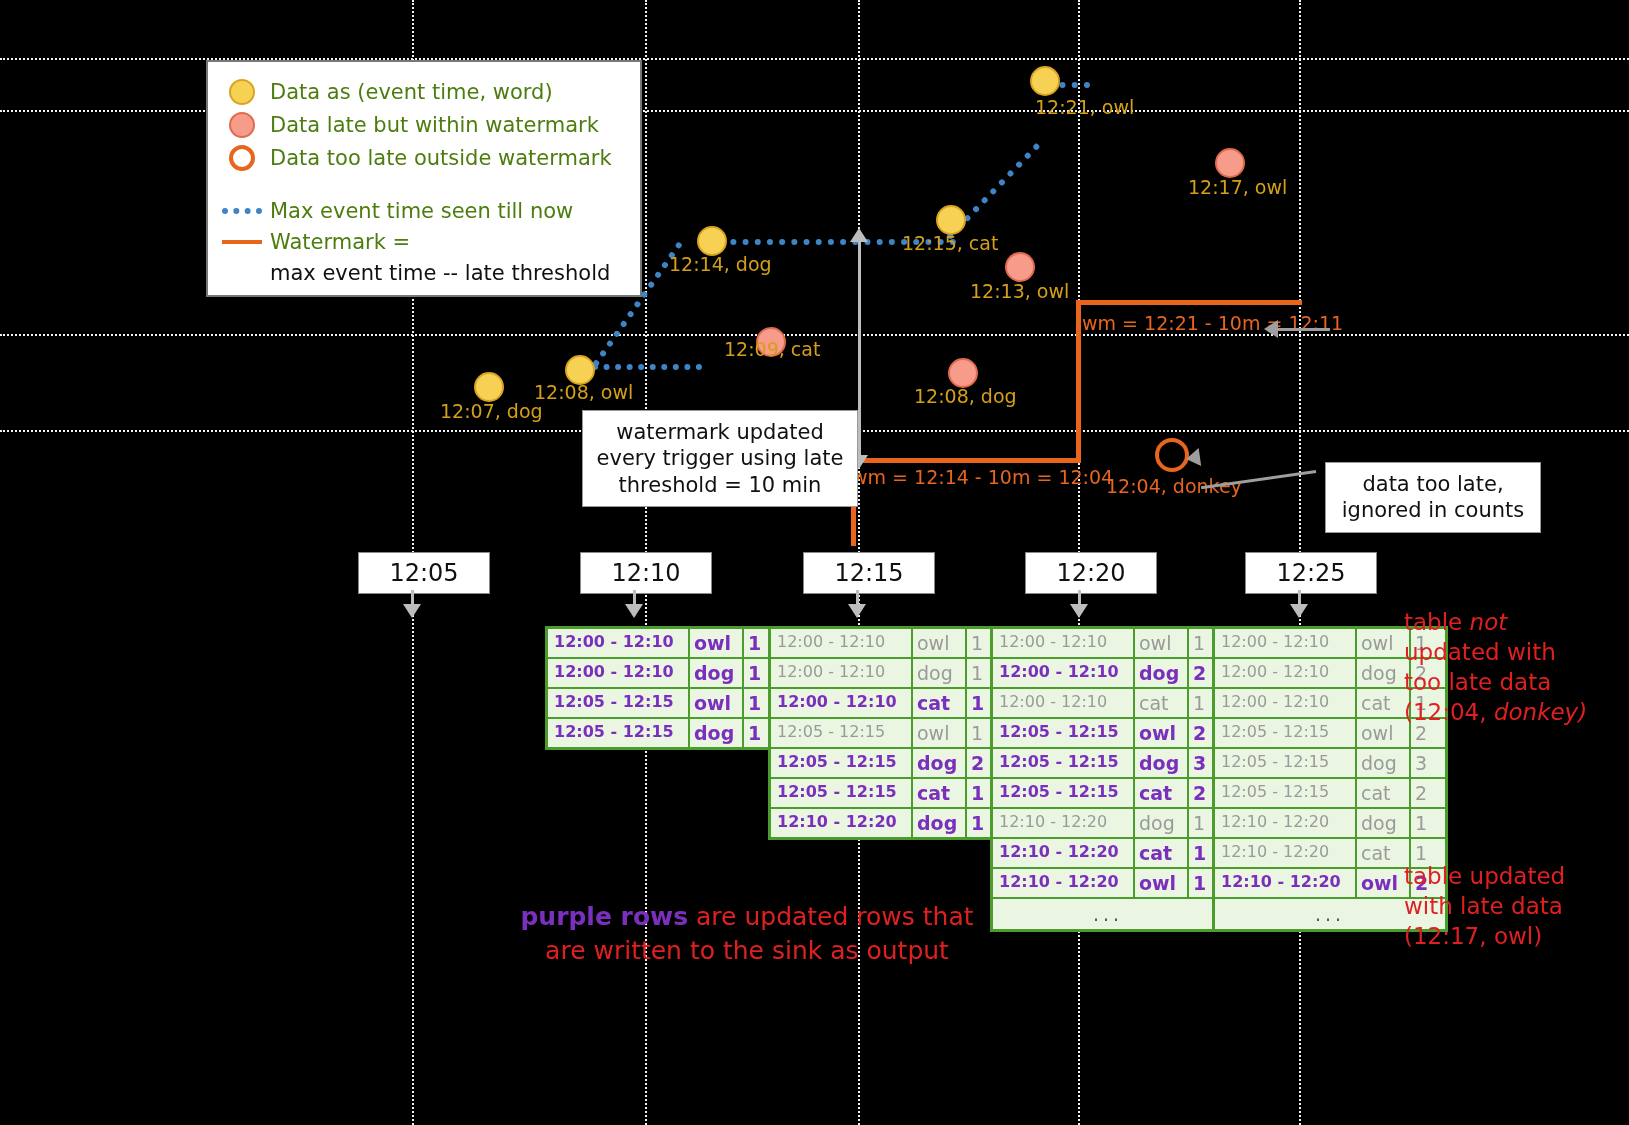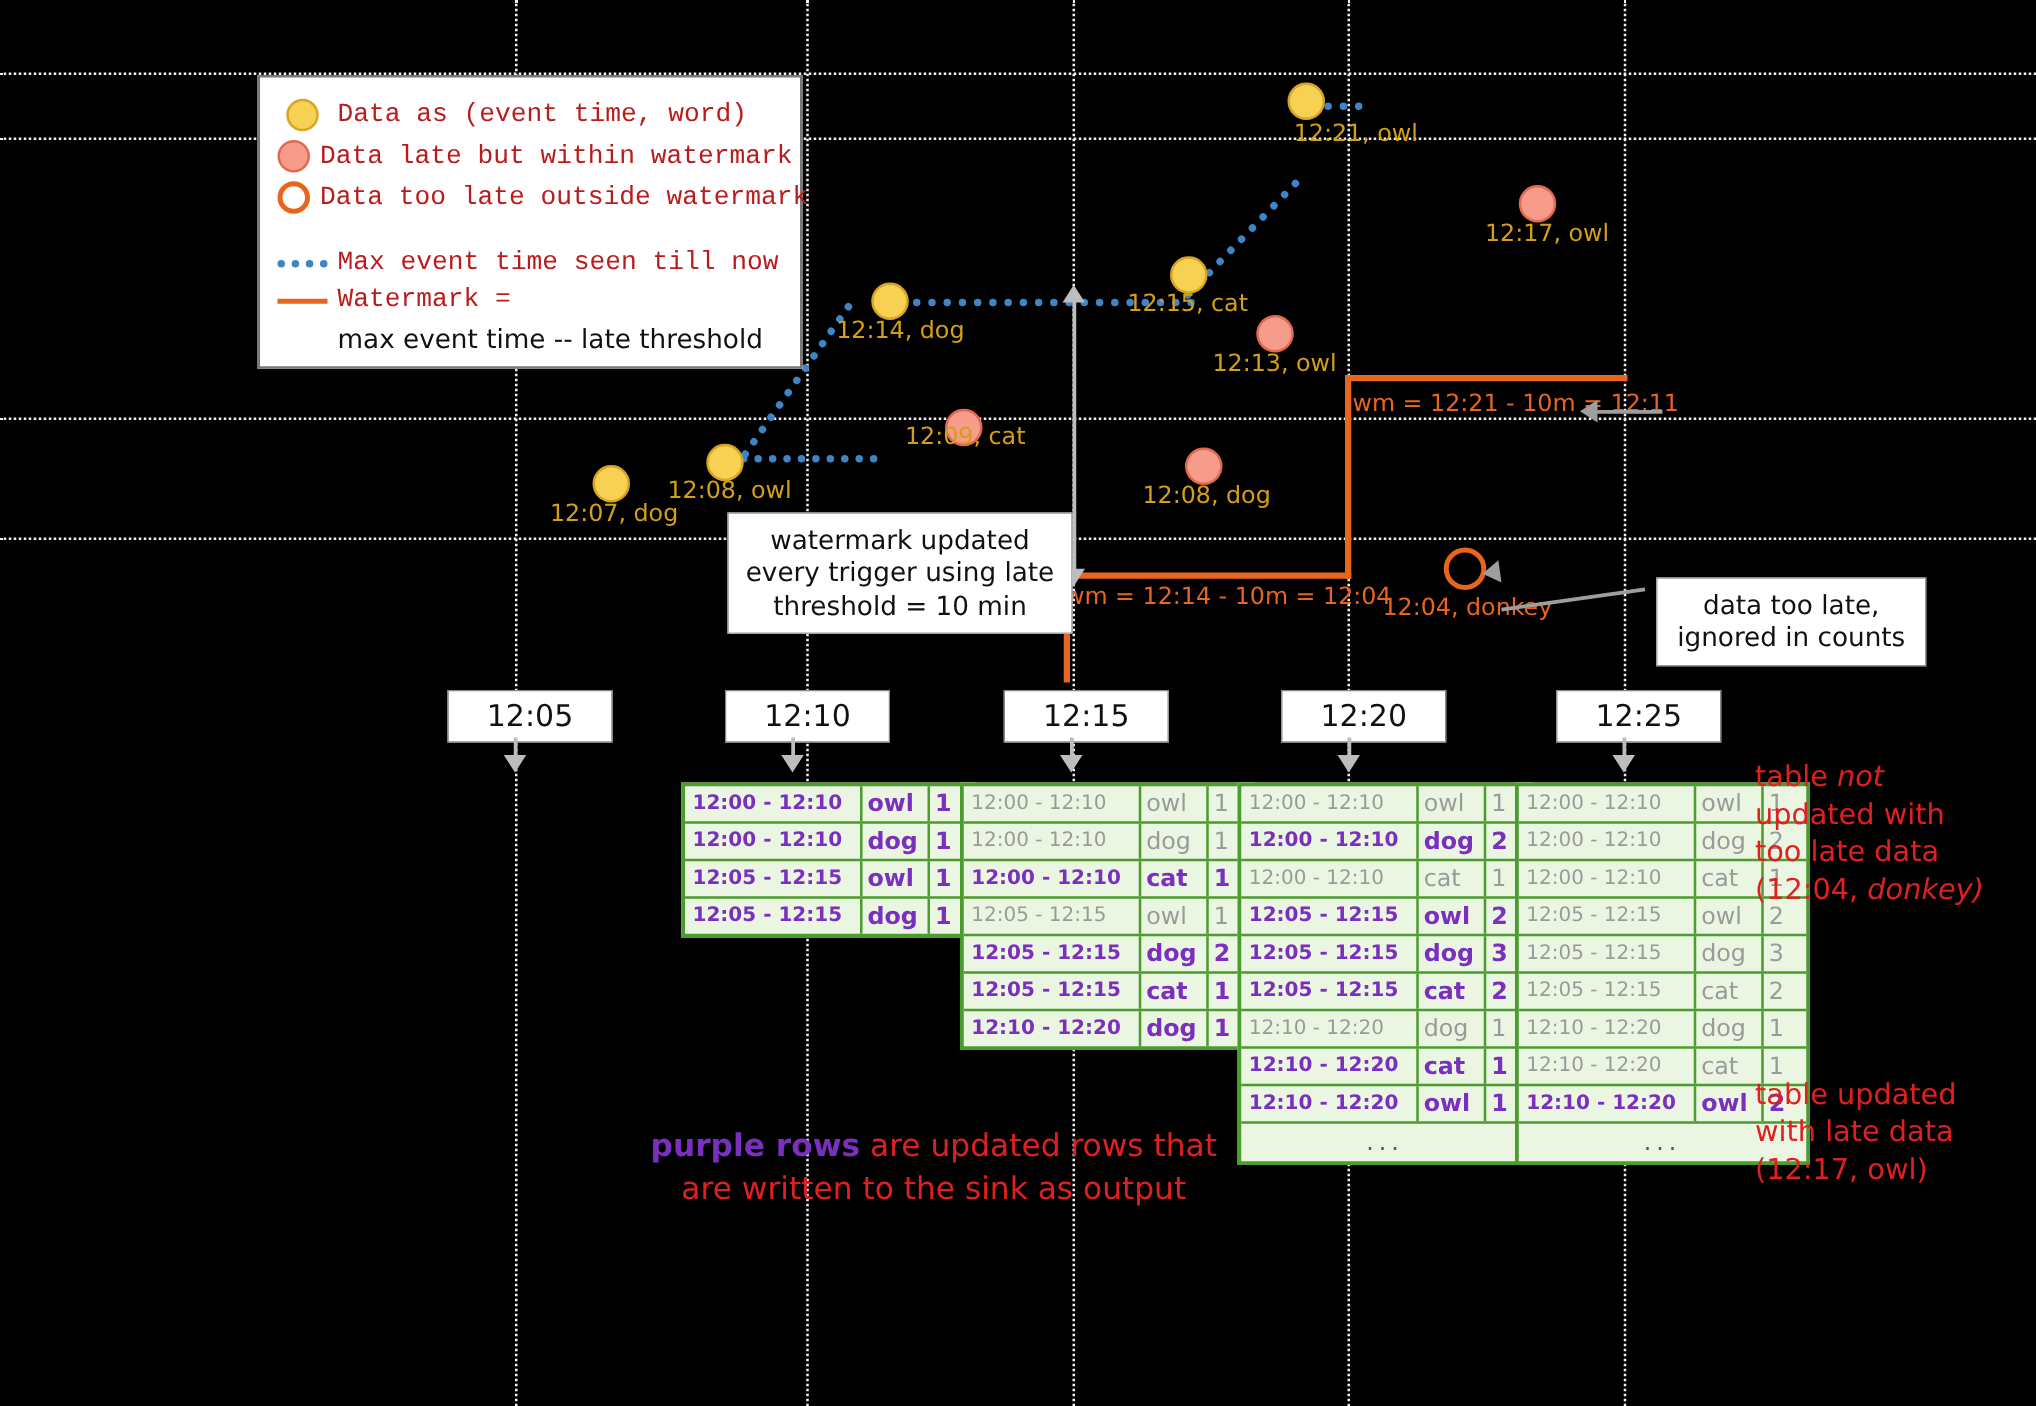--- a/index.html
+++ b/index.html
@@ -15,21 +15,21 @@
   .dot.ontime{background:#f7d154;border:2px solid #d9a520;}
   .dot.late{background:#f79b8a;border:2px solid #e06a4e;}
   .dot.toolate{background:#000;border:4px solid #e8651d;}
   .dotlabel{position:absolute;color:#d4a017;font-size:19px;white-space:nowrap;}
   .dotlabel.orange{color:#e8651d;}
 
   
   .legend{position:absolute;background:#fff;border:2px solid #777;padding:10px 14px;}
   .legend .row{display:flex;align-items:center;margin:7px 0;}
   .legend .row .swatch{width:40px;display:flex;justify-content:center;align-items:center;}
-  .legend .row .txt{font-size:21px;color:#b91c1c;margin-left:8px;white-space:nowrap;font-family:Liberation Mono, monospace;}
+  .legend .row .txt{font-size:21px;color:#4d7c0f;margin-left:8px;white-space:nowrap;}
   .sw-dot{width:22px;height:22px;border-radius:50%;display:block;}
   .sw-dot.ontime{background:#f7d154;border:2px solid #d9a520;}
   .sw-dot.late{background:#f79b8a;border:2px solid #e06a4e;}
   .sw-dot.toolate{background:#fff;border:4px solid #e8651d;width:18px;height:18px;}
   .sw-dash{width:40px;height:0;border-top:6px dotted #3d85c6;}
   .sw-line{width:40px;height:0;border-top:4px solid #e8651d;}
   .legend .indent{margin-left:48px;font-size:21px;color:#111;}
 
   
   .callout{position:absolute;background:#fff;border:1px solid #999;padding:8px 12px;

